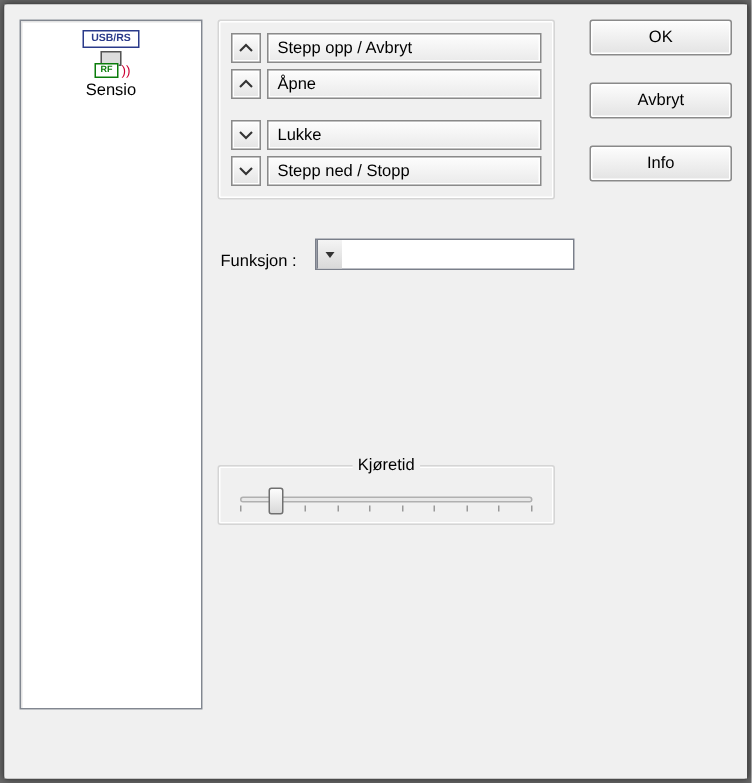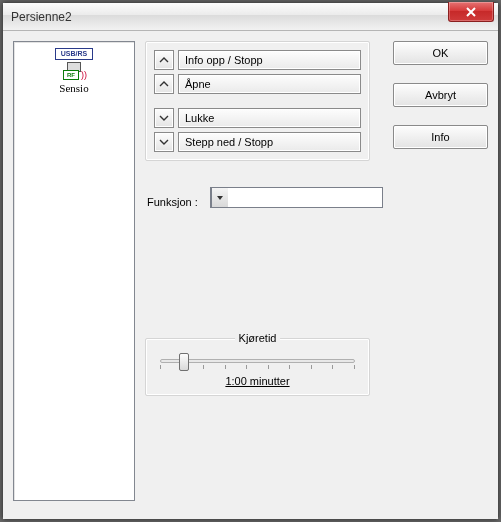--- a/index.html
+++ b/index.html
@@ -109,21 +109,20 @@
   }
   .rf-waves {
     position:absolute;
     right:6px; bottom:0;
     font-size:9px; color:#c03;
   }
   .device-label, .device-sub {
     font-size: 11px;
     color: #000;
     line-height: 13px;
-    font-family: Liberation Serif, serif;
   }
 
   .mid-col {
     flex:1;
     display:flex;
     flex-direction:column;
   }
 
   .groupbox {
     border: 1px solid #d5d5d5;
@@ -259,28 +258,20 @@
   .slider-ticks span{width:1px;height:4px;background:#999;display:inline-block;}
   .runtime-value {
     margin-top:6px;
     font-size:11px;
   }
 </style>
 </head>
 <body>
 
 <div class="window">
-  <div class="titlebar">
-    <span class="titlebar-title">Persienne2</span>
-    <div class="close-btn">
-      <svg width="12" height="10" viewBox="0 0 12 10">
-        <path d="M2 1 L10 9 M10 1 L2 9" stroke="#fff" stroke-width="2" fill="none"></path>
-      </svg>
-    </div>
-  </div>
 
   <div class="client">
 
     <div class="left-panel">
       <div class="device-icon">
         <div class="usb-label">USB/RS</div>
         <div class="plug"></div>
         <div class="rf-badge">RF</div>
         <div class="rf-waves">))</div>
       </div>
@@ -289,21 +280,21 @@
 
     <div class="mid-col">
 
       <div class="groupbox">
         <div class="action-row">
           <div class="arrow-btn">
             <svg width="10" height="10" viewBox="0 0 10 10">
                 <path d="M1 7 L5 3 L9 7" stroke="#333" stroke-width="1.4" fill="none"></path>
               </svg>
           </div>
-          <div class="action-label">Info opp / Stopp</div>
+          <div class="action-label">Stepp opp / Avbryt</div>
         </div>
         <div class="action-row">
           <div class="arrow-btn">
             <svg width="10" height="10" viewBox="0 0 10 10">
                 <path d="M1 7 L5 3 L9 7" stroke="#333" stroke-width="1.4" fill="none"></path>
               </svg>
           </div>
           <div class="action-label">Åpne</div>
         </div>
         <div class="spacer6"></div>
@@ -346,21 +337,20 @@
             <span></span>
             <span></span>
             <span></span>
             <span></span>
             <span></span>
             <span></span>
             <span></span>
             <span></span>
             <span></span>
         </div>
-        <div class="runtime-value">1:00 minutter</div>
       </div>
 
     </div>
 
     <div class="right-col">
       <div class="win-btn">OK</div>
       <div class="win-btn">Avbryt</div>
       <div class="win-btn">Info</div>
     </div>
 

